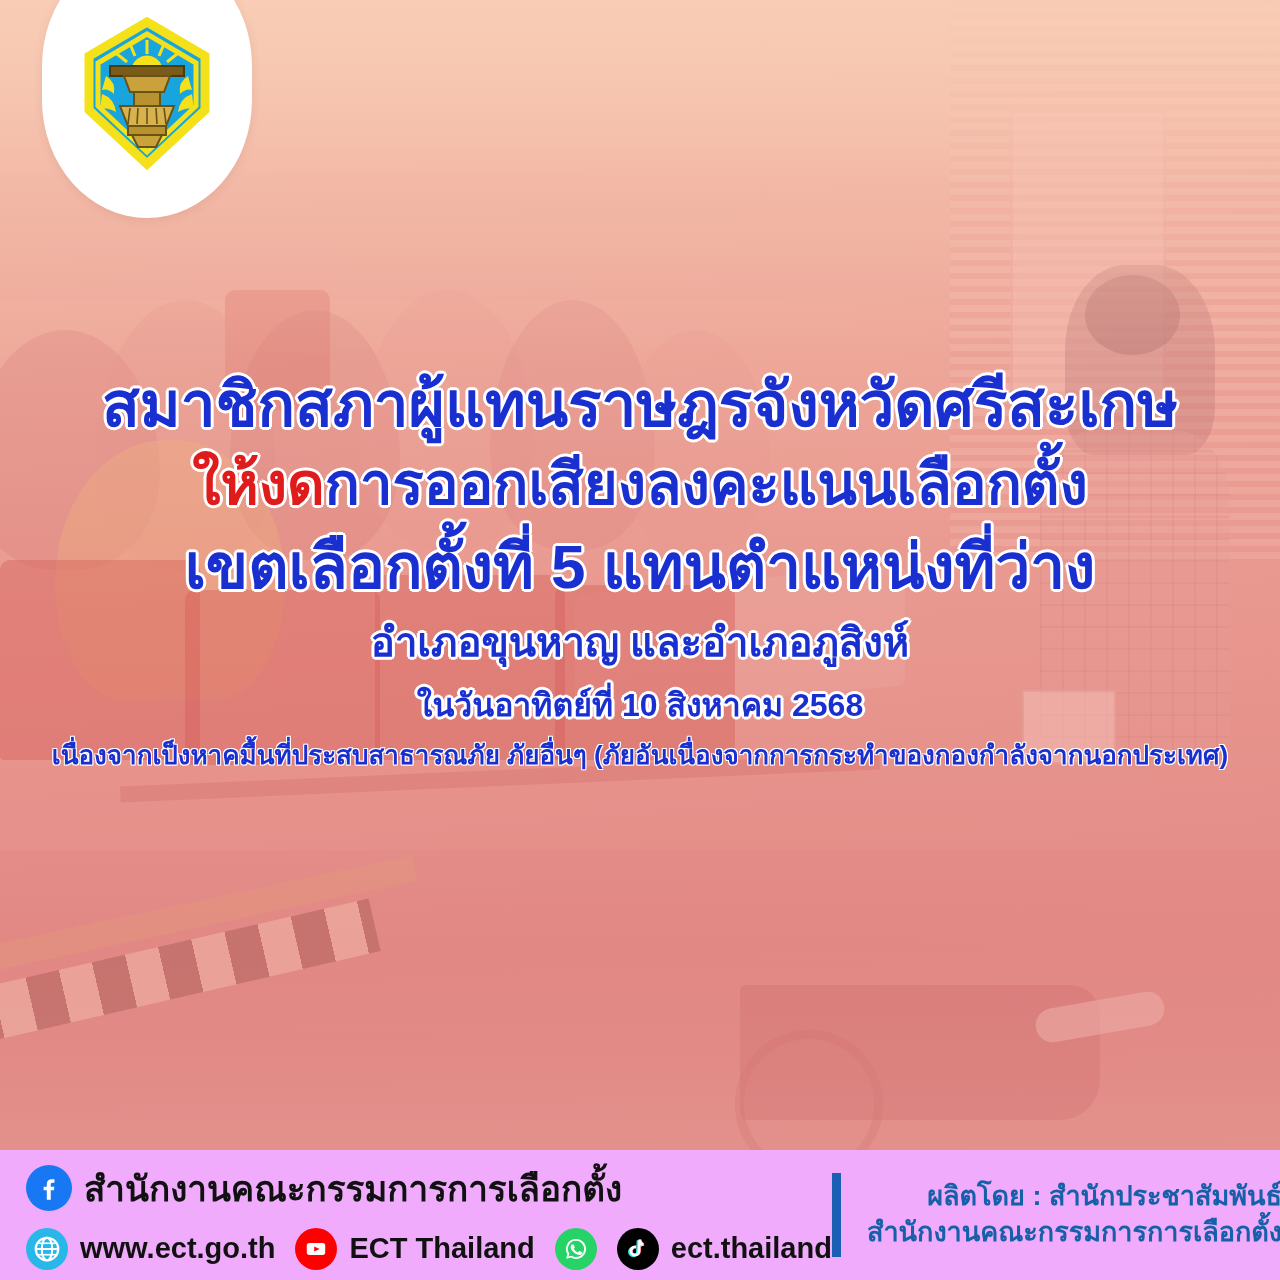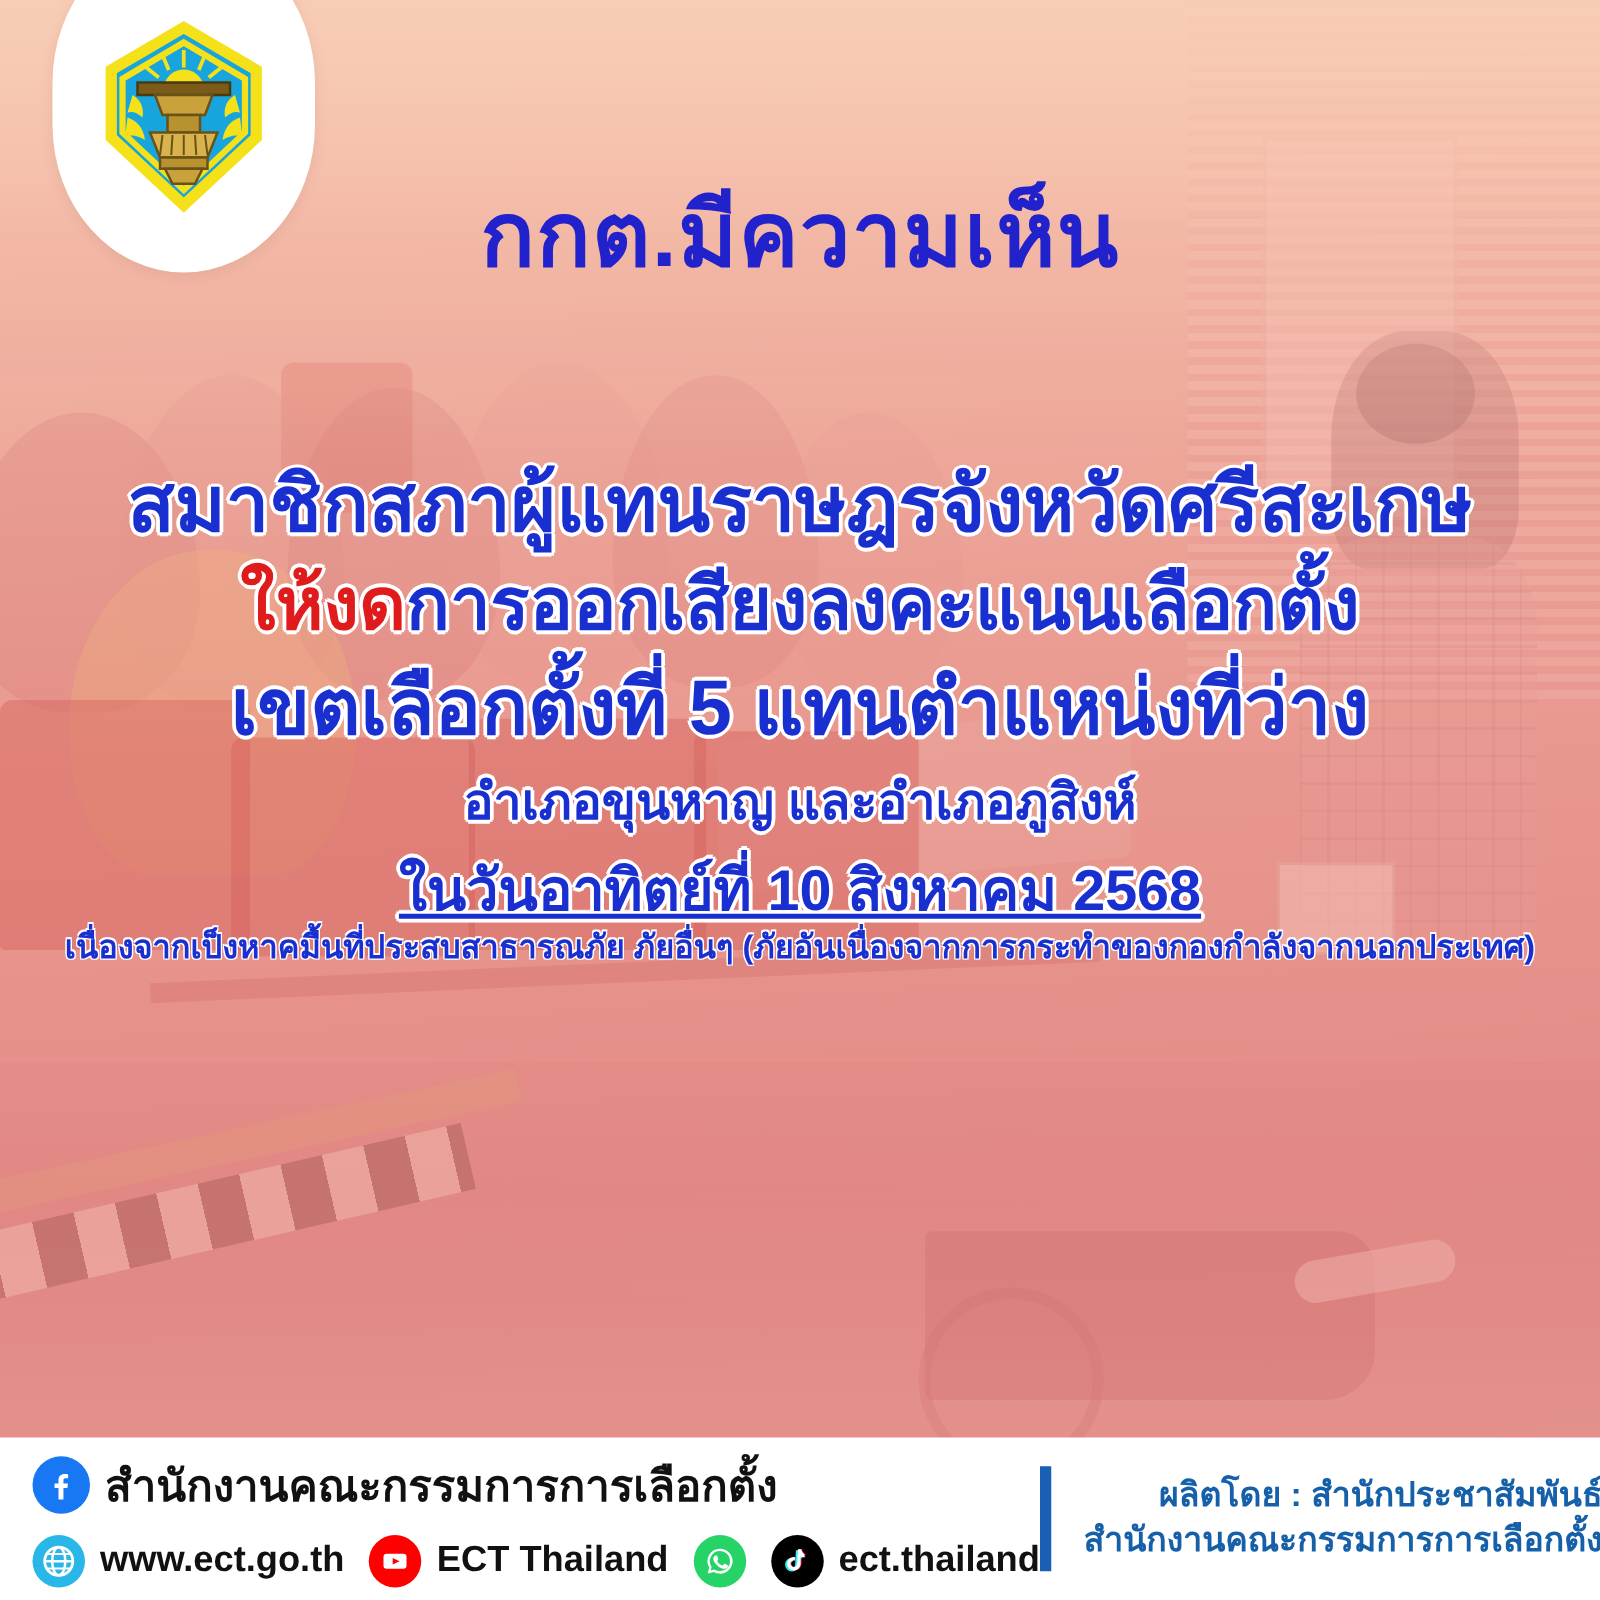--- a/index.html
+++ b/index.html
@@ -210,21 +210,21 @@
       -2px  2px 0 #fff,  2px  2px 0 #fff,
        0   -3px 0 #fff,  0    3px 0 #fff,
       -3px  0   0 #fff,  3px  0   0 #fff;
     line-height: 1.08;
   }
   .line-1 { font-size: 58px; margin-bottom: 18px; }
   .line-1 .accent { color: #e01b1b; }
   .line-2 { font-size: 62px; margin-bottom: 14px; }
   .line-3 { font-size: 62px; margin-bottom: 20px; }
   .line-4 { font-size: 40px; margin-bottom: 24px; }
-  .line-5 { font-size: 46px; margin-bottom: 6px; text-decoration: underline; }
+  .line-5 { font-size: 32px; margin-bottom: 19px; }
   .line-6 {
     font-size: 26px;
     text-shadow:
       -1px -1px 0 #fff, 1px -1px 0 #fff,
       -1px  1px 0 #fff, 1px  1px 0 #fff;
   }
 
   .contact-note {
     position: absolute;
     left: 44px;
@@ -236,21 +236,21 @@
       -1px -1px 0 rgba(255,255,255,.85), 1px -1px 0 rgba(255,255,255,.85),
       -1px  1px 0 rgba(255,255,255,.85), 1px  1px 0 rgba(255,255,255,.85);
     white-space: nowrap;
   }
 
   
   .footer {
     position: absolute;
     left: 0; right: 0; bottom: 0;
     height: 130px;
-    background: #ffffff;
+    background: #f0abfc;
     display: flex;
     align-items: center;
   }
   .footer-left {
     flex: 0 0 auto;
     padding-left: 26px;
   }
   .f-row {
     display: flex;
     align-items: center;
@@ -384,21 +384,20 @@
         <path d="M60 121 L90 121 L84 133 L66 133 Z" fill="#caa23c" stroke="#6a5216" stroke-width="2"></path>
 
         <path d="M34 62 q10 6 8 18 q-6 -6 -12 -4 z" fill="#f5e11a"></path>
         <path d="M116 62 q-10 6 -8 18 q6 -6 12 -4 z" fill="#f5e11a"></path>
         <path d="M30 80 q12 4 14 18 q-10 -6 -16 -2 z" fill="#f5e11a"></path>
         <path d="M120 80 q-12 4 -14 18 q10 -6 16 -2 z" fill="#f5e11a"></path>
       </svg>
     </span>
   </div>
 
-  <div class="headline-title">กกต.มีความเห็น</div>
 
   <div class="body-block">
     <div class="line line-2">สมาชิกสภาผู้แทนราษฎรจังหวัดศรีสะเกษ</div>
     <div class="line line-1"><span class="accent">ให้งด</span><span>การออกเสียงลงคะแนนเลือกตั้ง</span></div>
     <div class="line line-3">เขตเลือกตั้งที่ 5 แทนตำแหน่งที่ว่าง</div>
     <div class="line line-4">อำเภอขุนหาญ และอำเภอภูสิงห์</div>
     <div class="line line-5">ในวันอาทิตย์ที่ 10 สิงหาคม 2568</div>
     <div class="line line-6">เนื่องจากเป็งหาคมื้นที่ประสบสาธารณภัย ภัยอื่นๆ (ภัยอันเนื่องจากการกระทำของกองกำลังจากนอกประเทศ)</div>
   </div>
 

